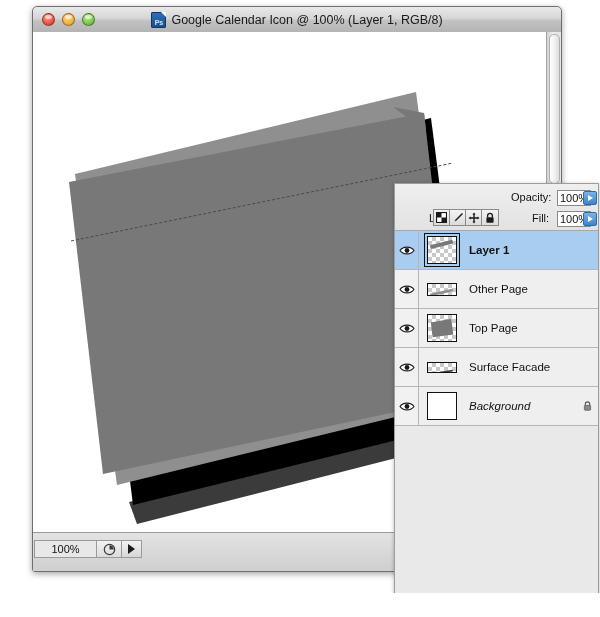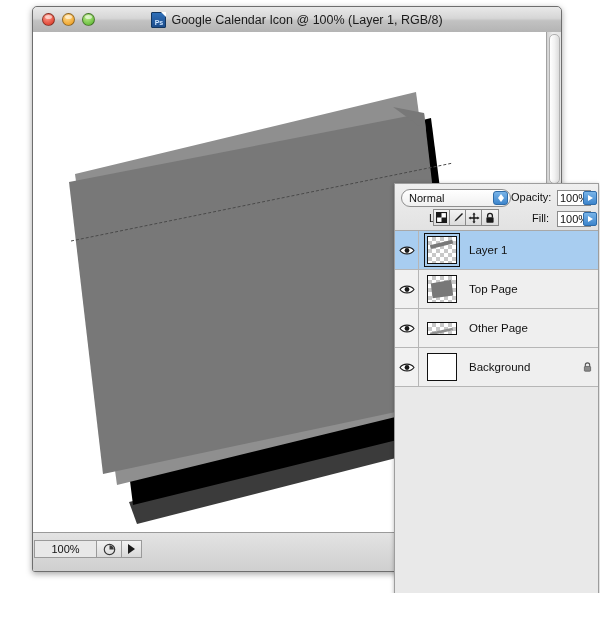--- a/index.html
+++ b/index.html
@@ -344,22 +344,22 @@
   .thumb.solid {
     background-image: none;
     background-color: #ffffff;
   }
   .layer-name {
     flex: 1;
     font-size: 11.5px;
     color: #111;
     padding-left: 4px;
   }
-  .layer-name.bold { font-weight: normal; }
-  .layer-name.italic { }
+  .layer-name.bold { font-weight: bold; }
+  .layer-name.italic { font-style: italic; }
   .lock-cell {
     width: 22px;
     display: flex; align-items: center; justify-content: center;
   }
 </style>
 </head>
 <body>
 
 <div id="root">
 
@@ -424,24 +424,20 @@
           </g>
         </svg>
       </div>
     </div>
   </div>
 
   <div id="layers-panel">
 
     <div id="panel-top">
 
-      <div id="blend-select">
-        <span>Normal</span>
-        <div id="blend-stepper"></div>
-      </div>
 
       <div class="field-label" id="opacity-label">Opacity:</div>
       <div class="value-box" id="opacity-value">100%</div>
       <div class="value-arrow" id="opacity-arrow"></div>
 
       <div class="field-label" id="fill-label">Fill:</div>
       <div class="value-box" id="fill-value">100%</div>
       <div class="value-arrow" id="fill-arrow"></div>
 
       <div class="field-label" id="lock-label">Lock:</div>
@@ -494,49 +490,66 @@
       </div>
 
       <div class="layer-row">
         <div class="eye-cell">
           <svg width="16" height="11" viewBox="0 0 16 11">
             <path d="M1 5.5 C4 1, 12 1, 15 5.5 C12 10, 4 10, 1 5.5 Z" fill="#ffffff" stroke="#1a1a1a" stroke-width="1.1"></path>
             <circle cx="8" cy="5.5" r="2.4" fill="#1a1a1a"></circle>
           </svg>
         </div>
         <div class="thumb-cell">
+          <div class="thumb" style="width:30px;height:13px;">
+            <svg width="100%" height="100%" viewBox="0 0 30 13" preserveAspectRatio="none">
+              <polygon points="2,8 26,2 27,5 3,11" fill="#8f8f8f"></polygon>
+            </svg>
+          </div>
+        </div>
+        <div class="layer-name">Other Page</div>
+        <div class="lock-cell"></div>
+      </div>
+
+      <div class="layer-row">
+        <div class="eye-cell">
+          <svg width="16" height="11" viewBox="0 0 16 11">
+            <path d="M1 5.5 C4 1, 12 1, 15 5.5 C12 10, 4 10, 1 5.5 Z" fill="#ffffff" stroke="#1a1a1a" stroke-width="1.1"></path>
+            <circle cx="8" cy="5.5" r="2.4" fill="#1a1a1a"></circle>
+          </svg>
+        </div>
+        <div class="thumb-cell">
           <div class="thumb" style="width:30px;height:28px;">
             <svg width="100%" height="100%" viewBox="0 0 30 28" preserveAspectRatio="none">
               <polygon points="3,8 25,4 27,21 5,24" fill="#787878"></polygon>
             </svg>
           </div>
         </div>
         <div class="layer-name">Top Page</div>
         <div class="lock-cell"></div>
       </div>
 
+
       <div class="layer-row">
         <div class="eye-cell">
           <svg width="16" height="11" viewBox="0 0 16 11">
             <path d="M1 5.5 C4 1, 12 1, 15 5.5 C12 10, 4 10, 1 5.5 Z" fill="#ffffff" stroke="#1a1a1a" stroke-width="1.1"></path>
             <circle cx="8" cy="5.5" r="2.4" fill="#1a1a1a"></circle>
           </svg>
         </div>
         <div class="thumb-cell">
-          <div class="thumb" style="width:30px;height:13px;">
-            <svg width="100%" height="100%" viewBox="0 0 30 13" preserveAspectRatio="none">
-              <polygon points="2,8 26,2 27,5 3,11" fill="#8f8f8f"></polygon>
+          <div class="thumb" style="width:30px;height:11px;">
+            <svg width="100%" height="100%" viewBox="0 0 30 11" preserveAspectRatio="none">
+              <polygon points="2,7 26,2 27,4 3,9" fill="#3b3b3b"></polygon>
             </svg>
           </div>
         </div>
-        <div class="layer-name">Other Page</div>
+        <div class="layer-name">Surface Facade</div>
         <div class="lock-cell"></div>
       </div>
-
-
 
       <div class="layer-row">
         <div class="eye-cell">
           <svg width="16" height="11" viewBox="0 0 16 11">
             <path d="M1 5.5 C4 1, 12 1, 15 5.5 C12 10, 4 10, 1 5.5 Z" fill="#ffffff" stroke="#1a1a1a" stroke-width="1.1"></path>
             <circle cx="8" cy="5.5" r="2.4" fill="#1a1a1a"></circle>
           </svg>
         </div>
         <div class="thumb-cell">
           <div class="thumb solid" style="width:30px;height:28px;"></div>

